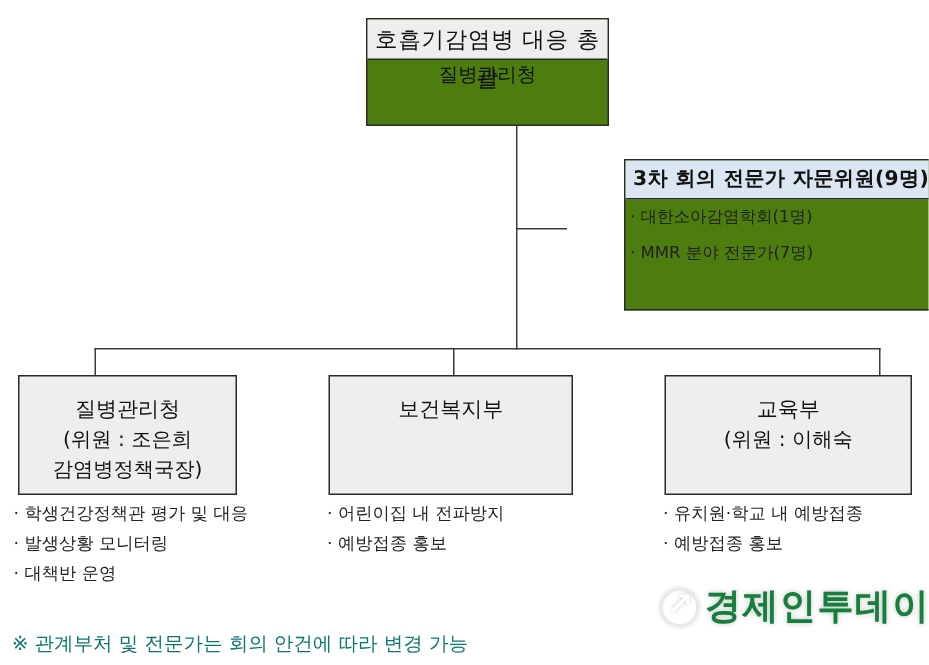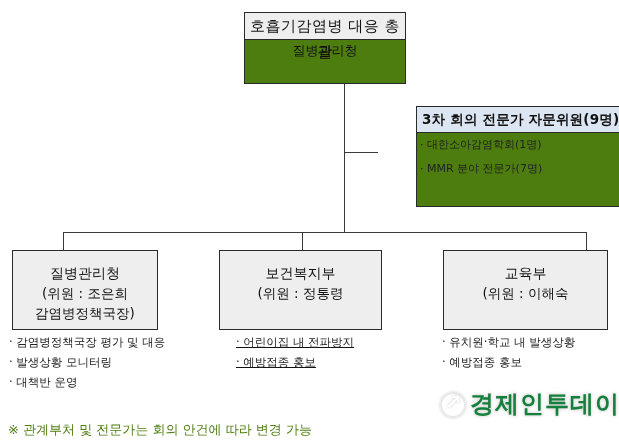--- a/index.html
+++ b/index.html
@@ -31,24 +31,24 @@
     .agency { top: 250px; height: 80px; background: #eeeeee; text-align: center; padding-top: 12px; }
     .agency .name { font-size: 14px; line-height: 20px; color: #111; }
     .agency .member { font-size: 13.5px; line-height: 20px; color: #111; white-space: nowrap; }
     #agency-kdca { left: 12px; width: 146px; }
     #agency-mohw { left: 219px; width: 163px; }
     #agency-moe { left: 443px; width: 165px; }
 
     .tasks { position: absolute; top: 332px; }
     .tasks .task { font-size: 11.5px; line-height: 20px; color: #222; white-space: nowrap; }
     #tasks-kdca { left: 9px; }
-    #tasks-mohw { left: 236px; text-decoration: underline; }
+    #tasks-mohw { left: 218px; }
     #tasks-moe { left: 442px; }
 
-    #footnote { position: absolute; left: 8px; top: 421px; font-size: 13px; line-height: 18px; color: #4d7c0f; white-space: nowrap; }
+    #footnote { position: absolute; left: 8px; top: 421px; font-size: 13px; line-height: 18px; color: #0f766e; white-space: nowrap; }
 
     #watermark {
       position: absolute; left: 440px; top: 388px; font-size: 24px; font-weight: bold;
       color: #15803d; text-shadow: 0 0 4px #cfcfcf, 0 0 2px #d8d8d8; letter-spacing: 1px; white-space: nowrap;
     }
     #watermark .logo {
       display: inline-block; width: 26px; height: 26px; border-radius: 50%;
       border: 2px solid #e8e8e8; vertical-align: middle; margin-right: 4px; position: relative;
       box-shadow: 0 0 3px #d0d0d0;
     }
@@ -78,38 +78,37 @@
   <div class="item">· MMR 분야 전문가(7명)</div>
 </div>
 
 <div id="agency-kdca" class="box agency">
   <div class="name">질병관리청</div>
   <div class="member">(위원 : 조은희</div>
   <div class="member">감염병정책국장)</div>
 </div>
 <div id="agency-mohw" class="box agency">
   <div class="name">보건복지부</div>
-  <div class="member">(위원 : 정통령</div>
 </div>
 <div id="agency-moe" class="box agency">
   <div class="name">교육부</div>
   <div class="member">(위원 : 이해숙</div>
 </div>
 
 <div id="tasks-kdca" class="tasks">
-  <div class="task">· 감염병정책국장 평가 및 대응</div>
+  <div class="task">· 학생건강정책관 평가 및 대응</div>
   <div class="task">· 발생상황 모니터링</div>
   <div class="task">· 대책반 운영</div>
 </div>
 <div id="tasks-mohw" class="tasks">
   <div class="task">· 어린이집 내 전파방지</div>
   <div class="task">· 예방접종 홍보</div>
 </div>
 <div id="tasks-moe" class="tasks">
-  <div class="task">· 유치원·학교 내 발생상황</div>
+  <div class="task">· 유치원·학교 내 예방접종</div>
   <div class="task">· 예방접종 홍보</div>
 </div>
 
 <div id="footnote">※ 관계부처 및 전문가는 회의 안건에 따라 변경 가능</div>
 
 <div id="watermark">
   <span class="logo"></span><span>경제인투데이</span>
 </div>
 
 </body></html>

